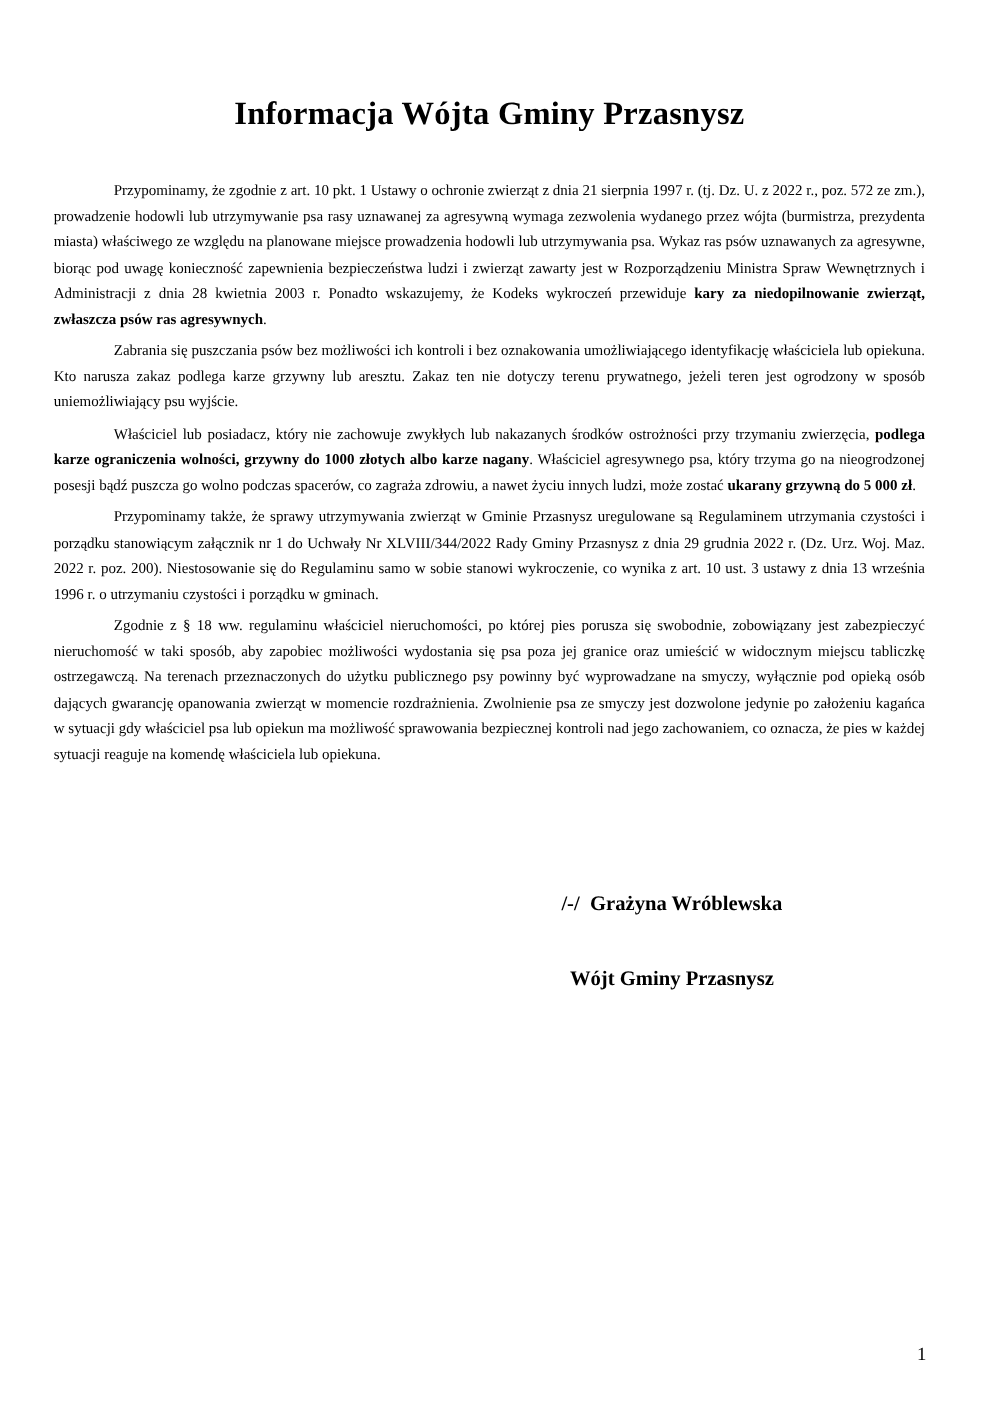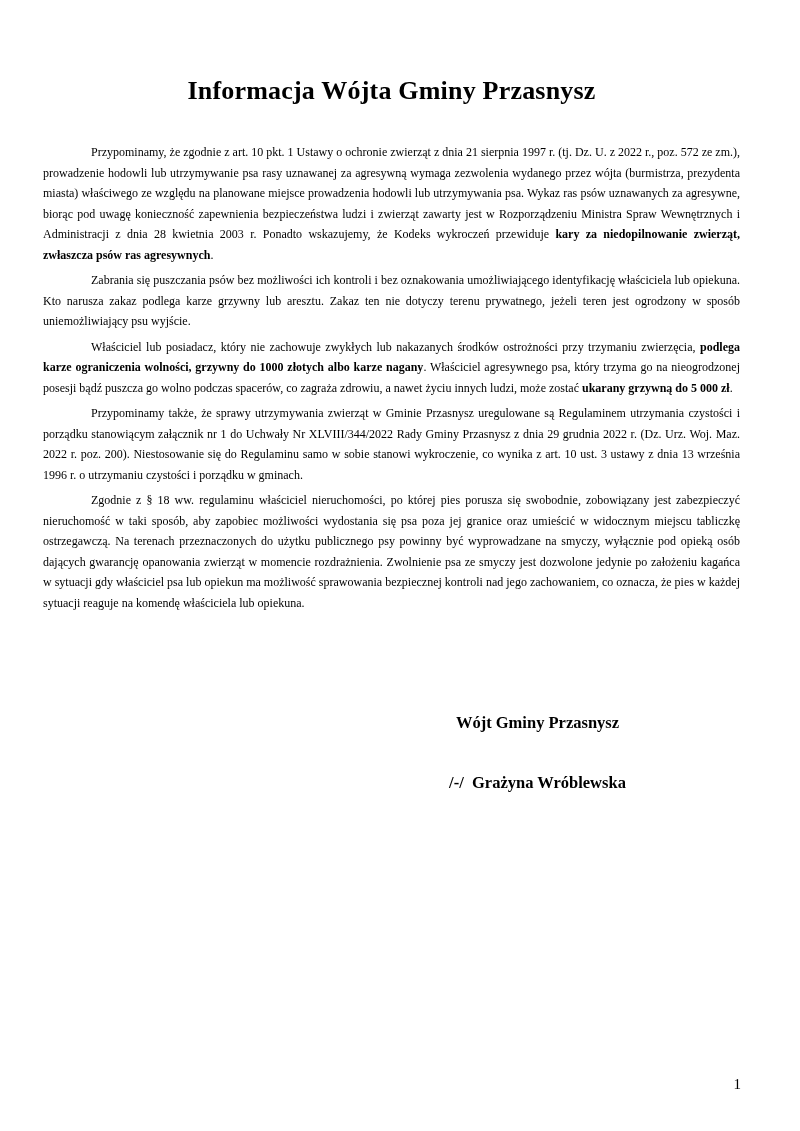--- a/index.html
+++ b/index.html
@@ -63,19 +63,19 @@
 
   <div class="doc-body">
       <p><span>Przypominamy, że zgodnie z art. 10 pkt. 1 Ustawy o ochronie zwierząt z dnia 21 sierpnia 1997 r. (tj. Dz. U. z 2022 r., poz. 572 ze zm.), prowadzenie hodowli lub utrzymywanie psa rasy uznawanej za agresywną wymaga zezwolenia wydanego przez wójta (burmistrza, prezydenta miasta) właściwego ze względu na planowane miejsce prowadzenia hodowli lub utrzymywania psa. Wykaz ras psów uznawanych za agresywne, biorąc pod uwagę konieczność zapewnienia bezpieczeństwa ludzi i zwierząt zawarty jest w Rozporządzeniu Ministra Spraw Wewnętrznych i Administracji z dnia 28 kwietnia 2003 r. Ponadto wskazujemy, że Kodeks wykroczeń przewiduje </span><b>kary za niedopilnowanie zwierząt, zwłaszcza psów ras agresywnych</b><span>.</span></p>
       <p><span>Zabrania się puszczania psów bez możliwości ich kontroli i bez oznakowania umożliwiającego identyfikację właściciela lub opiekuna. Kto narusza zakaz podlega karze grzywny lub aresztu. Zakaz ten nie dotyczy terenu prywatnego, jeżeli teren jest ogrodzony w sposób uniemożliwiający psu wyjście.</span></p>
       <p><span>Właściciel lub posiadacz, który nie zachowuje zwykłych lub nakazanych środków ostrożności przy trzymaniu zwierzęcia, </span><b>podlega karze ograniczenia wolności, grzywny do 1000 złotych albo karze nagany</b><span>. Właściciel agresywnego psa, który trzyma go na nieogrodzonej posesji bądź puszcza go wolno podczas spacerów, co zagraża zdrowiu, a nawet życiu innych ludzi, może zostać </span><b>ukarany grzywną do 5 000 zł</b><span>.</span></p>
       <p><span>Przypominamy także, że sprawy utrzymywania zwierząt w Gminie Przasnysz uregulowane są Regulaminem utrzymania czystości i porządku stanowiącym załącznik nr 1 do Uchwały Nr XLVIII/344/2022 Rady Gminy Przasnysz z dnia 29 grudnia 2022 r. (Dz. Urz. Woj. Maz. 2022 r. poz. 200). Niestosowanie się do Regulaminu samo w sobie stanowi wykroczenie, co wynika z art. 10 ust. 3 ustawy z dnia 13 września 1996 r. o utrzymaniu czystości i porządku w gminach.</span></p>
       <p><span>Zgodnie z § 18 ww. regulaminu właściciel nieruchomości, po której pies porusza się swobodnie, zobowiązany jest zabezpieczyć nieruchomość w taki sposób, aby zapobiec możliwości wydostania się psa poza jej granice oraz umieścić w widocznym miejscu tabliczkę ostrzegawczą. Na terenach przeznaczonych do użytku publicznego psy powinny być wyprowadzane na smyczy, wyłącznie pod opieką osób dających gwarancję opanowania zwierząt w momencie rozdrażnienia. Zwolnienie psa ze smyczy jest dozwolone jedynie po założeniu kagańca w sytuacji gdy właściciel psa lub opiekun ma możliwość sprawowania bezpiecznej kontroli nad jego zachowaniem, co oznacza, że pies w każdej sytuacji reaguje na komendę właściciela lub opiekuna.</span></p>
     </div>
 
   <div class="signature-block">
+    <div>/-/  Grażyna Wróblewska</div>
     <div>Wójt Gminy Przasnysz</div>
-    <div>/-/  Grażyna Wróblewska</div>
   </div>
 
   <div class="page-number">1</div>
 
 </div>
 
 </body></html>

